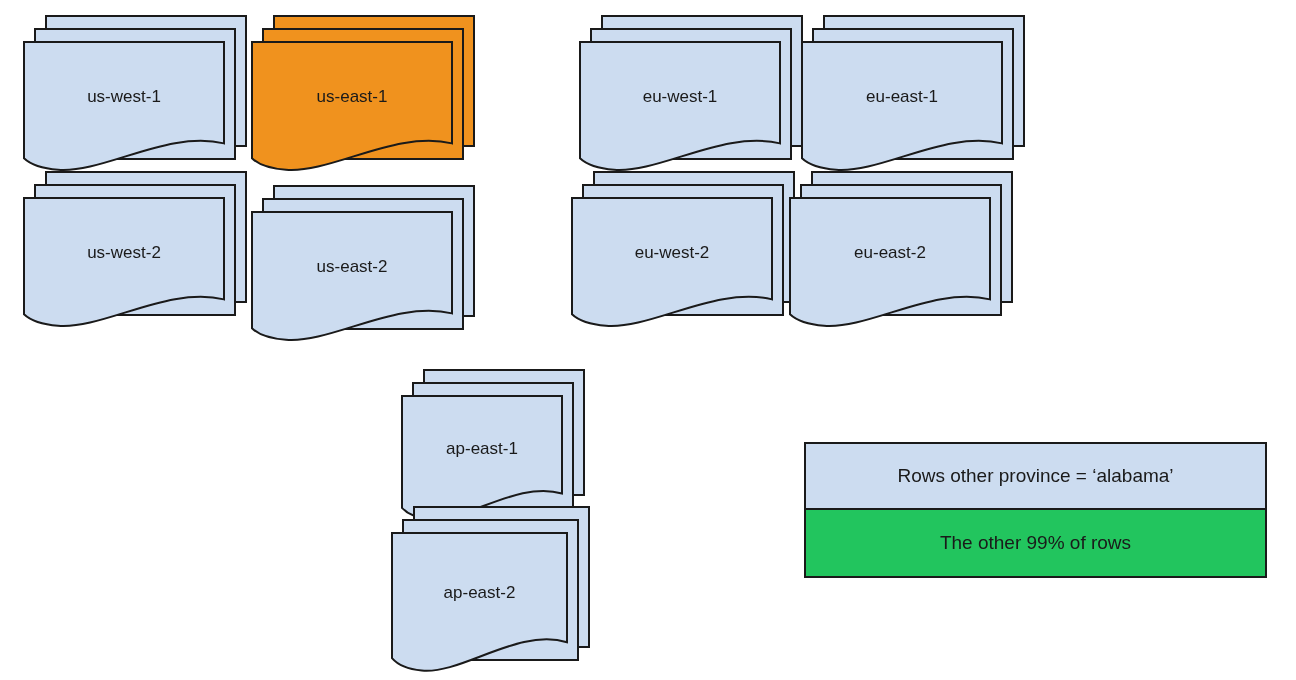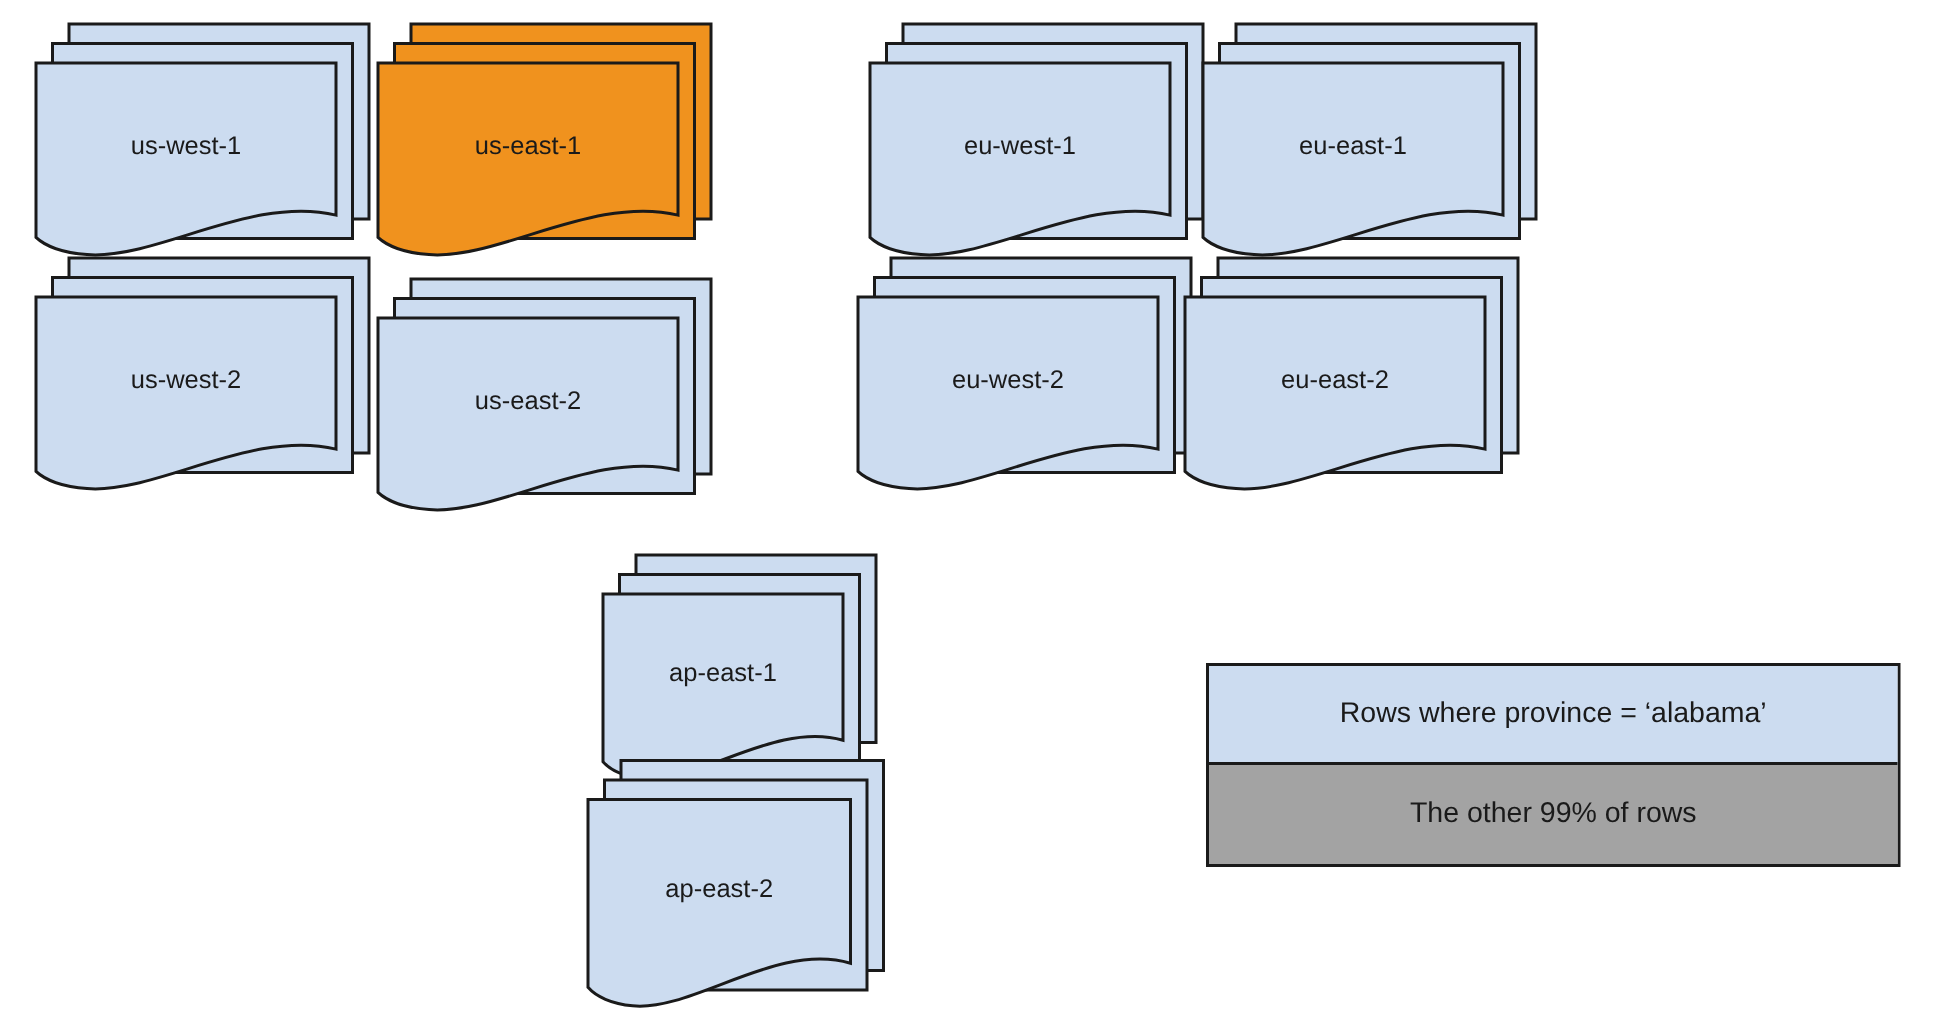--- a/index.html
+++ b/index.html
@@ -47,21 +47,21 @@
     display: flex;
     align-items: center;
     justify-content: center;
     box-sizing: border-box;
   }
   .legend-row.blue {
     background: #ccdcf0;
     border-bottom: 2px solid #1a1a1a;
   }
   .legend-row.orange {
-    background: #a3a3a3;
+    background: #22c55e;
   }
   .legend-text {
     font-family: "Liberation Sans", sans-serif;
     font-size: 19px;
     color: #1a1a1a;
     white-space: nowrap;
   }
 </style>
 </head>
 <body>
@@ -165,19 +165,19 @@
           <g transform="translate(2,28)">
             <path d="M 0 0 L 175 0 L 175 109.2 C 126 94.416 70 141.54000000000002 29.750000000000004 137.536 C 15.75 136.304 5.25 131.376 0 125.21600000000001 Z" fill="#ccdcf0" stroke="#1a1a1a" stroke-width="2" stroke-linejoin="miter"></path>
             <text class="doc-label" x="87.5" y="60.199999999999996" fill="#1a1a1a">ap-east-2</text>
           </g>
         </svg>
       </div>
     </div>
 
   <div class="legend">
     <div class="legend-row blue">
-      <span class="legend-text">Rows where province = ‘alabama’</span>
+      <span class="legend-text">Rows other province = ‘alabama’</span>
     </div>
     <div class="legend-row orange">
       <span class="legend-text">The other 99% of rows</span>
     </div>
   </div>
 </div>
 
 </body></html>

